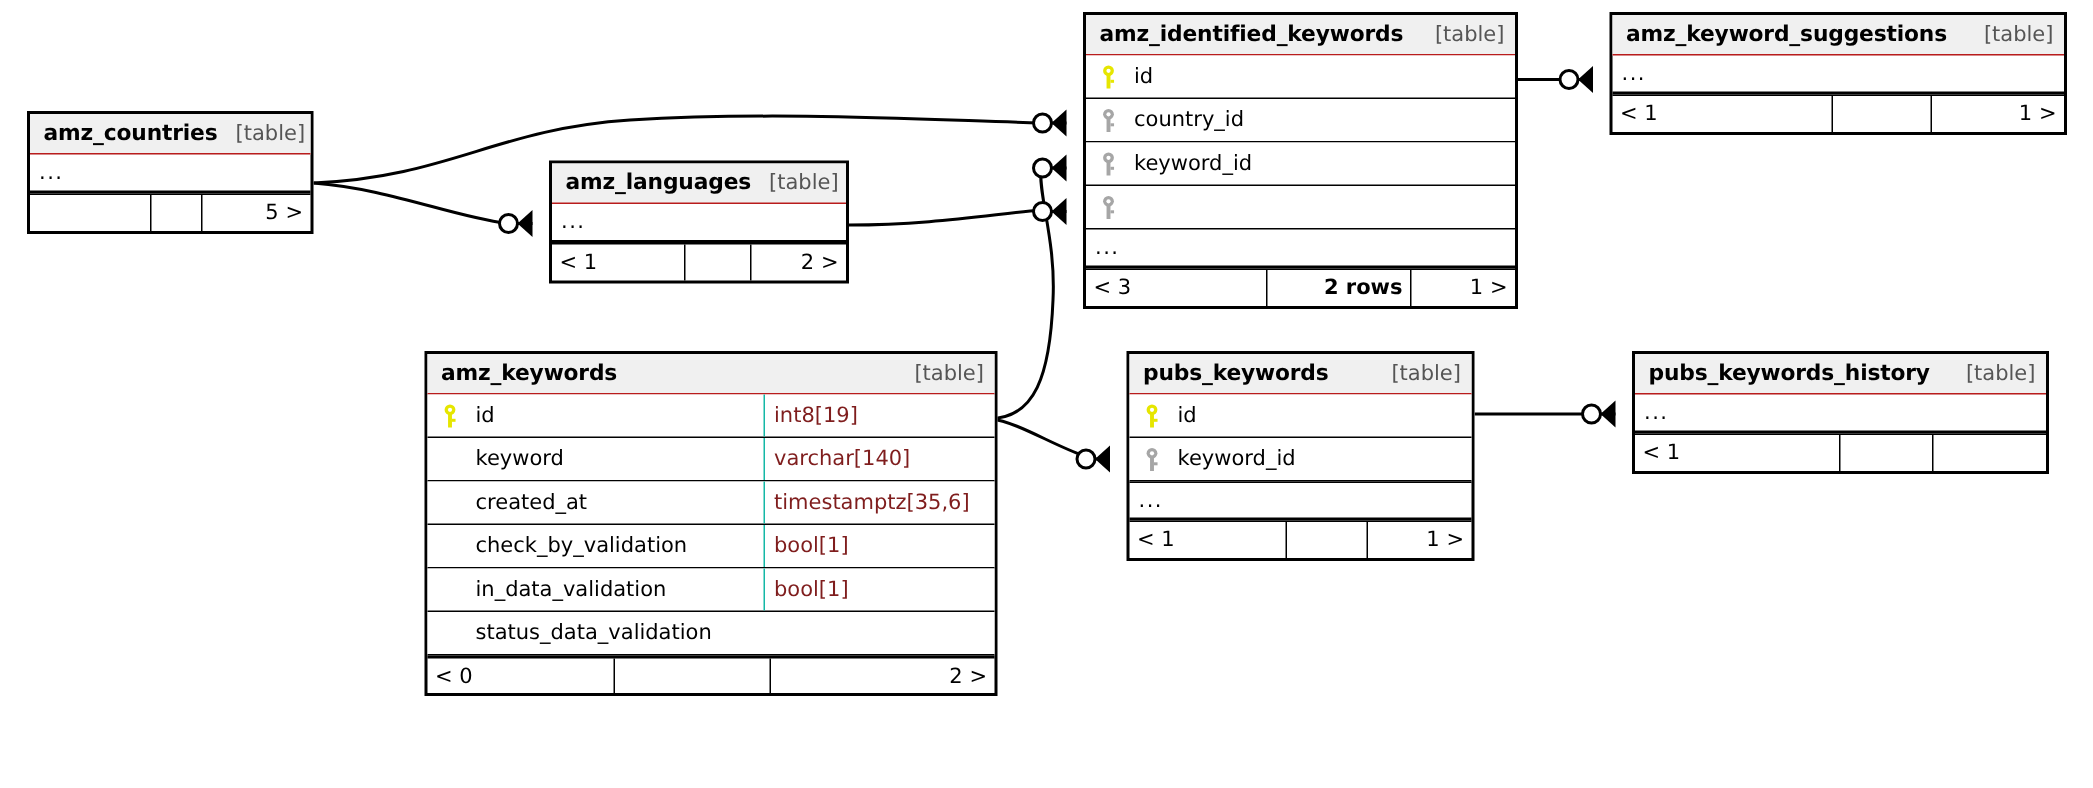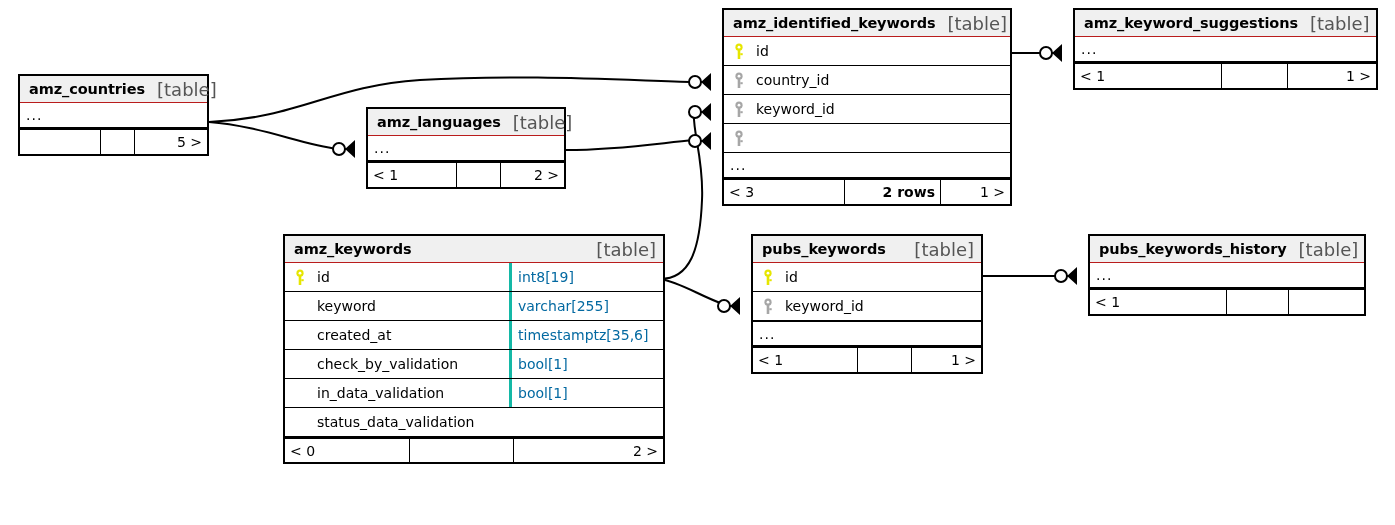--- a/index.html
+++ b/index.html
@@ -42,21 +42,21 @@
     box-sizing: border-box;
     white-space: nowrap;
   }
   .tbl-name {
     font-weight: bold;
     font-size: 14.5px;
     color: #000000;
     letter-spacing: -0.1px;
   }
   .tbl-tag {
-    font-size: 18px;
+    font-size: 14px;
     color: #555555;
     padding-left: 12px;
   }
 
   .col-row {
     display: flex;
     align-items: center;
     height: 29px;
     box-sizing: border-box;
     border-bottom: 1px solid #000000;
@@ -74,22 +74,22 @@
   }
   .col-name {
     flex: 1;
     font-size: 14px;
     color: #000000;
     padding-left: 2px;
     overflow: hidden;
   }
   .col-type {
     font-size: 14px;
-    color: #0369a1;
-    border-left: 3px solid #14b8a6;
+    color: #7f1d1d;
+    border-left: 1px solid #14b8a6;
     padding-left: 6px;
     box-sizing: border-box;
     height: 100%;
     display: flex;
     align-items: center;
   }
   .ellipsis-row {
     display: flex;
     align-items: center;
     height: 26px;
@@ -289,21 +289,21 @@
           <rect x="7.3" y="10.2" width="2.4" height="2" fill="#e6e600"></rect>
         </svg>
       </span>
       <span class="col-name">id</span>
       <span class="col-type" style="width:154px;">int8[19]</span>
     </div>
 
     <div class="col-row">
       <span class="col-key"></span>
       <span class="col-name">keyword</span>
-      <span class="col-type" style="width:154px;">varchar[255]</span>
+      <span class="col-type" style="width:154px;">varchar[140]</span>
     </div>
 
     <div class="col-row">
       <span class="col-key"></span>
       <span class="col-name">created_at</span>
       <span class="col-type" style="width:154px;">timestamptz[35,6]</span>
     </div>
 
     <div class="col-row">
       <span class="col-key"></span>

